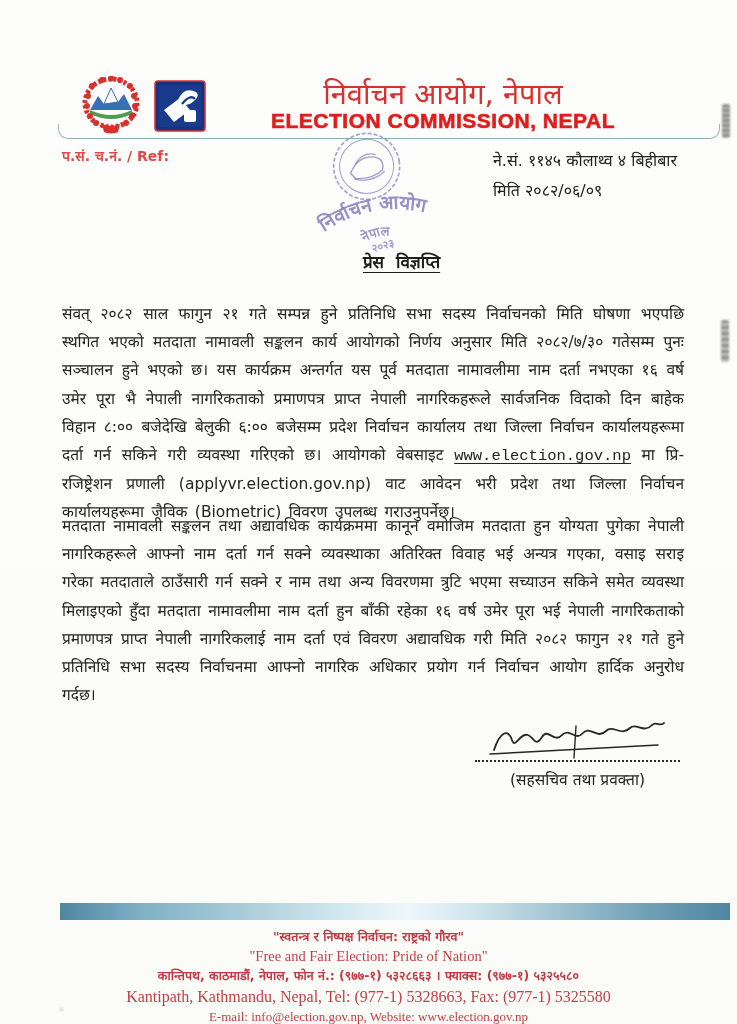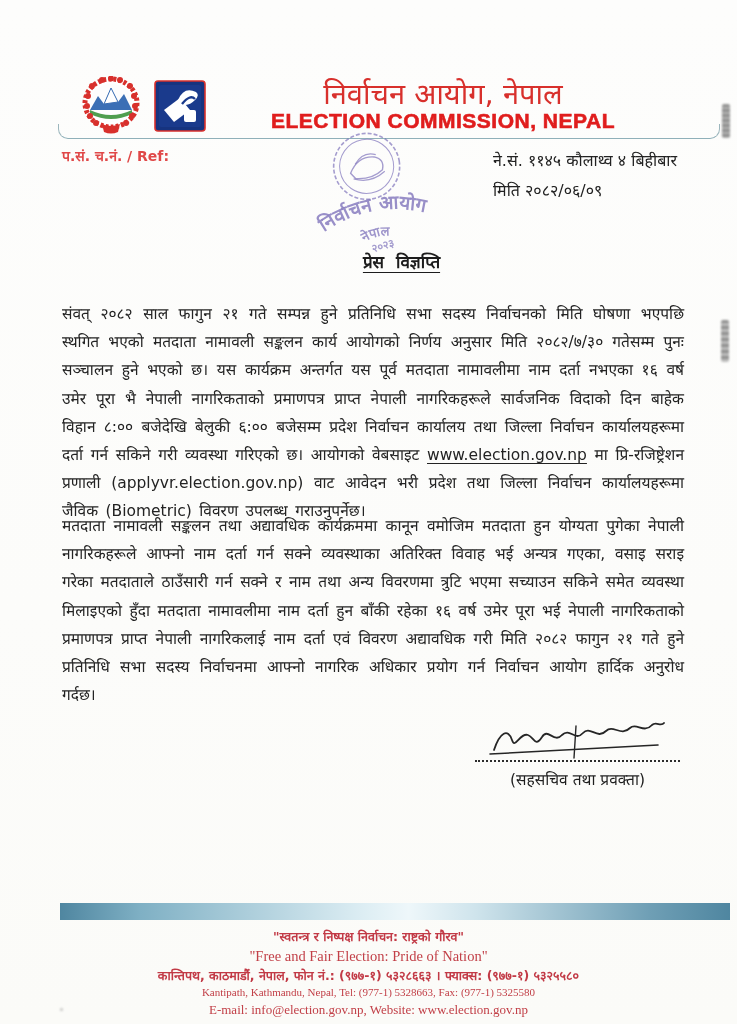--- a/index.html
+++ b/index.html
@@ -59,21 +59,21 @@
   }
   .doc-title span{text-decoration:underline;text-underline-offset:4px;word-spacing:6px;}
   
   .body-text{
     position:absolute;left:62px;width:622px;
     color:#232323;font-size:15.5px;line-height:1.82;text-align:justify;
     word-spacing:2.5px;
   }
   .p1{top:300px;}
   .p2{top:512px;}
-  .body-link{text-decoration:underline;text-underline-offset:3px;color:#232323;}
+  .body-link{text-decoration:underline;text-underline-offset:3px;color:#232323;font-family:Liberation Mono, monospace;}
   
   .sig-block{
     position:absolute;left:470px;top:718px;width:215px;text-align:center;color:#1e1e1e;
   }
   .sig-scrawl{display:block;margin:0 auto;}
   .sig-dots{
     border-bottom:2.5px dotted #2c2c2c;width:205px;margin:-6px auto 6px auto;height:2px;
   }
   .sig-name{font-size:16px;line-height:1.8;}
   .sig-title{font-size:15.5px;}
@@ -82,21 +82,21 @@
     position:absolute;left:60px;top:903px;width:670px;height:17px;
     background:linear-gradient(90deg,#4f86a0 0%,#7fb0c4 12%,#dcedf3 45%,#eef7fa 52%,#cfe4ec 62%,#6f9fb5 88%,#4f86a0 100%);
   }
   .footer-text{
     position:absolute;left:0;top:928px;width:737px;text-align:center;
     color:#c04048;line-height:1.45;
   }
   .f-motto-np{font-size:12.5px;font-weight:bold;color:#c23a46;}
   .f-motto-en{font-size:14.5px;font-family:"Liberation Serif","DejaVu Serif",serif;color:#c24048;}
   .f-addr-np{font-size:12.5px;font-weight:bold;color:#c23a46;}
-  .f-addr-en{font-size:11px;font-family:"Liberation Serif","DejaVu Serif",serif;color:#c24048;}
+  .f-addr-en{font-size:16px;font-family:"Liberation Serif","DejaVu Serif",serif;color:#c24048;}
   .f-contact{font-size:13px;font-family:"Liberation Serif","DejaVu Serif",serif;color:#c24048;}
   
   .artifact{position:absolute;background:#4a4a4a;filter:blur(1.2px);opacity:.55;}
   .art1{left:722px;top:104px;width:8px;height:34px;border-radius:2px;
         background:repeating-linear-gradient(180deg,#3a3a3a 0 3px,#777 3px 5px);}
   .art2{left:721px;top:320px;width:8px;height:42px;border-radius:2px;
         background:repeating-linear-gradient(180deg,#3a3a3a 0 3px,#888 3px 6px);}
   .art3{left:60px;top:1008px;width:3px;height:3px;border-radius:50%;opacity:.3;}
 </style>
 </head>

